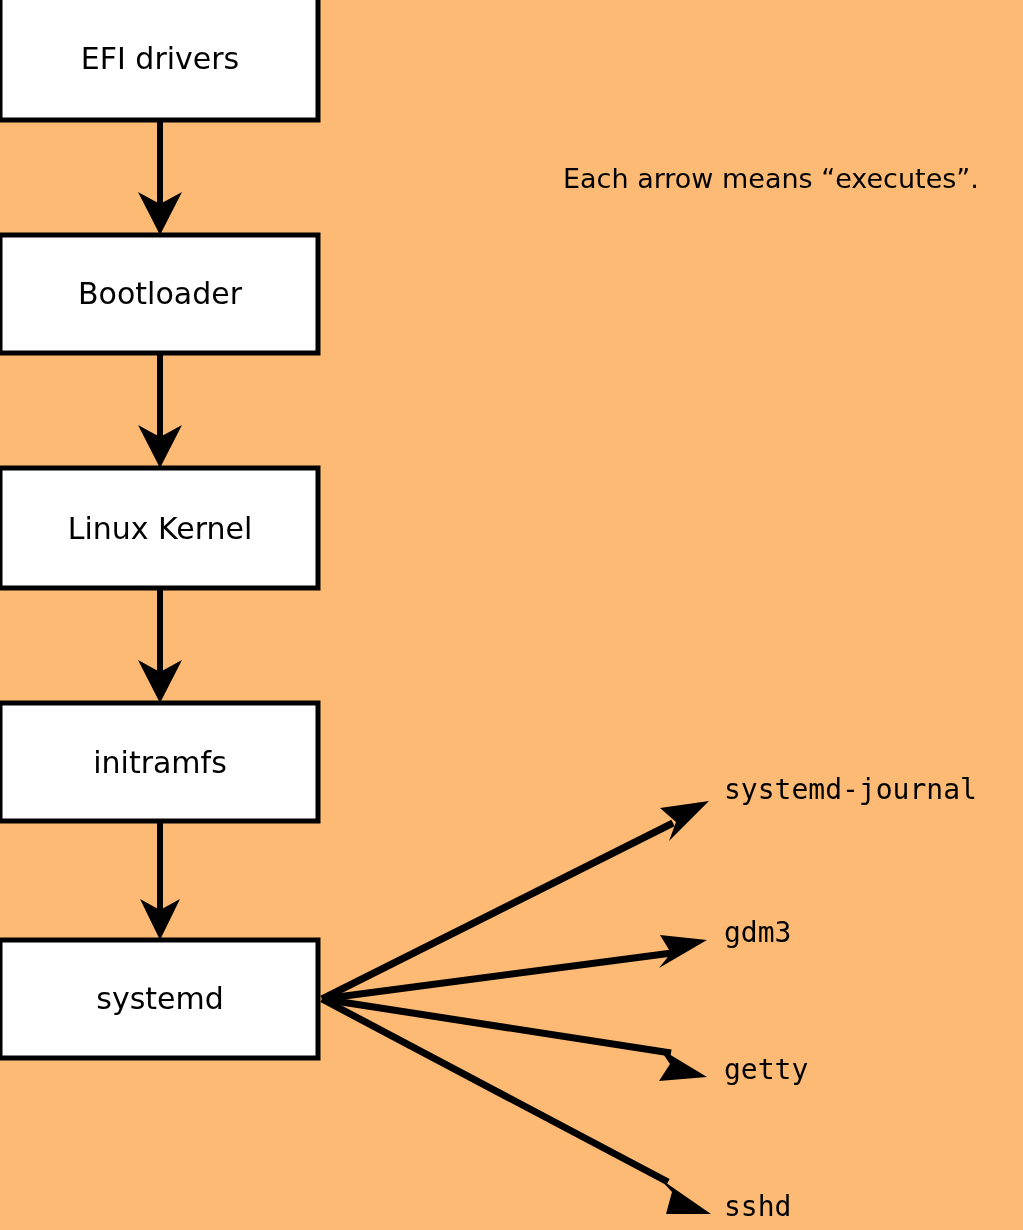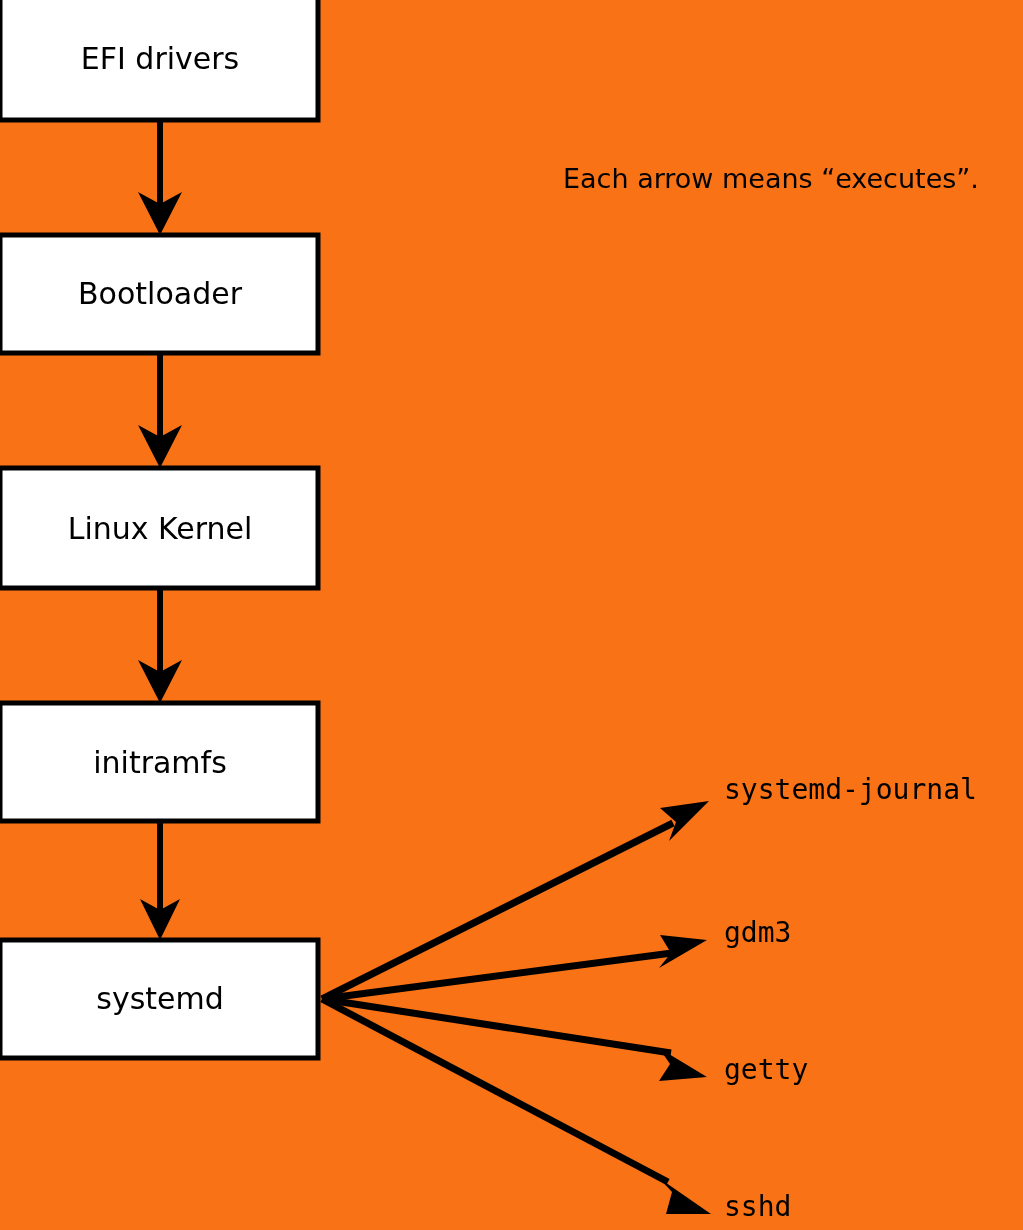--- a/index.html
+++ b/index.html
@@ -10,21 +10,21 @@
   body {
     width: 1023px;
     height: 1230px;
     overflow: hidden;
     font-family: "DejaVu Sans", sans-serif;
   }
   #canvas {
     position: relative;
     width: 1023px;
     height: 1230px;
-    background: #f97316;
+    background: #fdba74;
   }
   #diagram-svg {
     position: absolute;
     left: 0;
     top: 0;
     width: 1023px;
     height: 1230px;
     display: block;
   }
   .box-rect {

